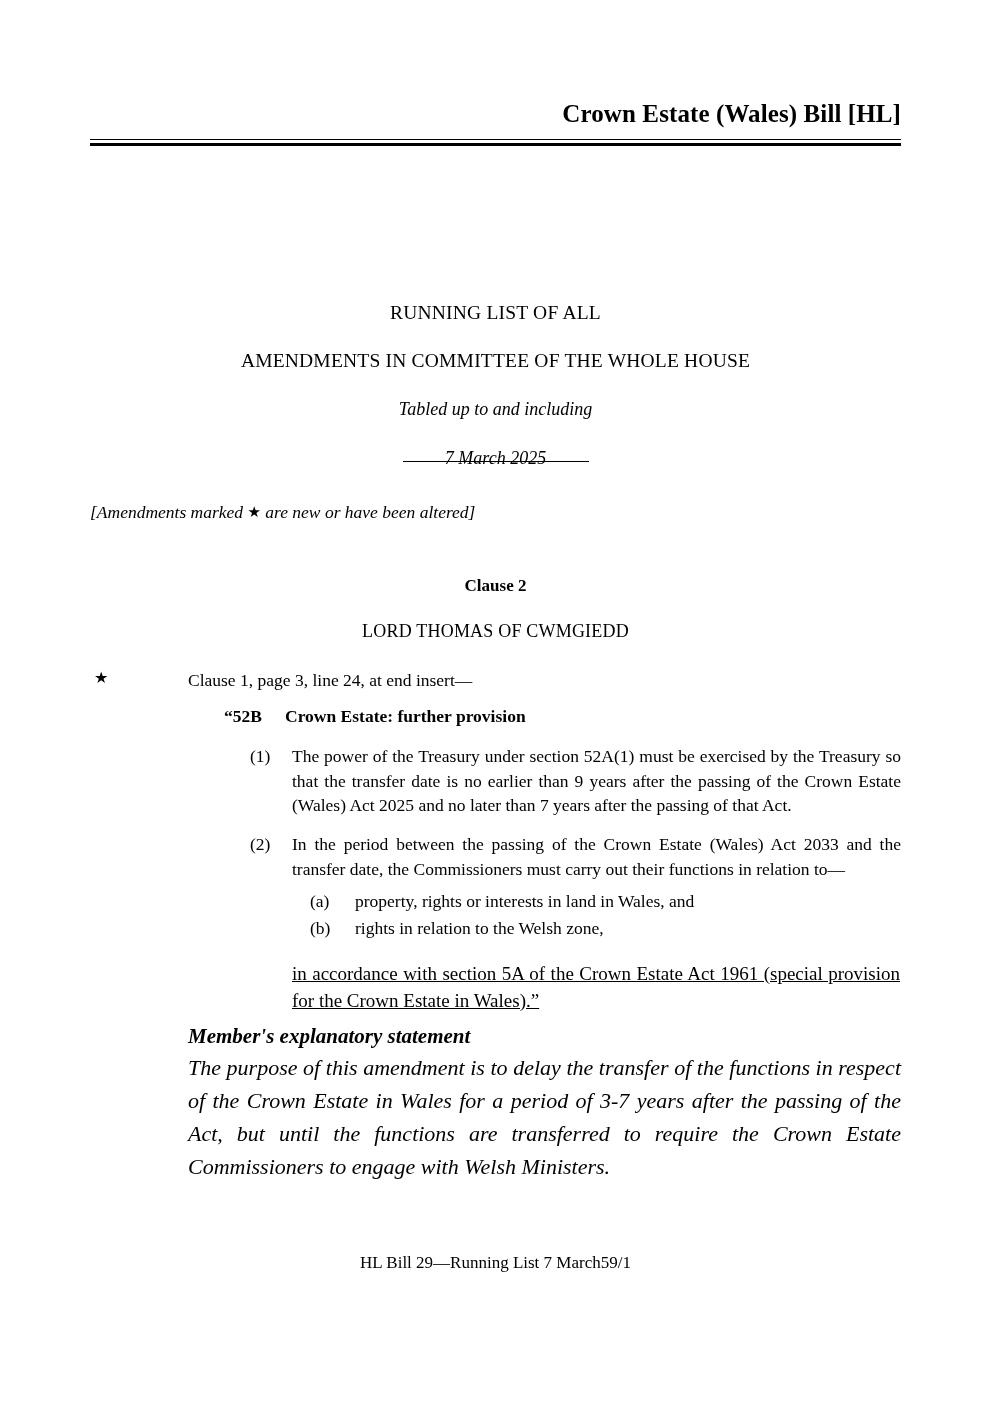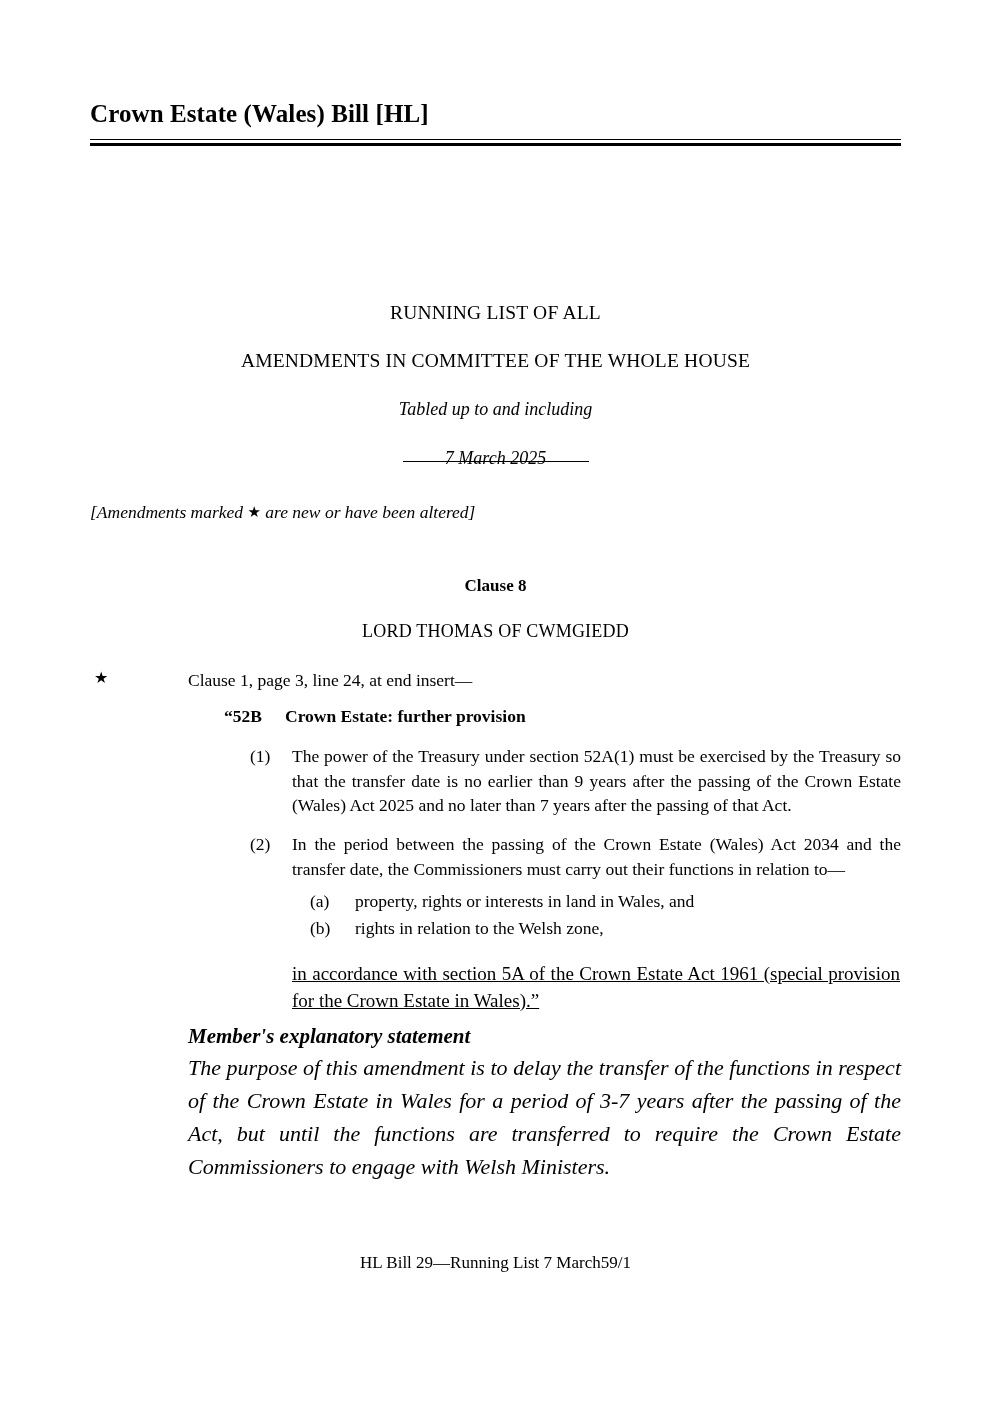--- a/index.html
+++ b/index.html
@@ -27,21 +27,21 @@
   
   .title-block {
     position: absolute;
     left: 90px;
     top: 100px;
     width: 811px;
   }
   .doc-title {
     font-size: 25px;
     font-weight: bold;
-    text-align: left;
+    text-align: right;
     letter-spacing: 0.1px;
     line-height: 1.15;
     margin: 0 0 10px 0;
   }
   .rule-thin {
     height: 0;
     border-top: 1.6px solid #000;
     width: 100%;
   }
   .rule-gap { height: 3px; }
@@ -265,42 +265,42 @@
   </div>
 
   <div class="short-rule-wrap">
     <div class="short-rule"></div>
   </div>
 
   <div class="marked-note">
     <span>[Amendments marked </span><span class="star-inline">★</span><span> are new or have been altered]</span>
   </div>
 
-  <div class="clause-heading">Clause 8</div>
+  <div class="clause-heading">Clause 2</div>
   <div class="member-name">LORD THOMAS OF CWMGIEDD</div>
 
   <div class="amendment">
 
     <div class="amd-star">★</div>
 
     <div class="amd-intro">Clause 1, page 3, line 24, at end insert—</div>
 
     <div class="amd-quote-head">
       <span class="qnum">“52B</span>
       <span>Crown Estate: further provision</span>
     </div>
 
     <div class="para">
       <span class="pnum">(1)</span>
       <span class="ptext">The power of the Treasury under section 52A(1) must be exercised by the Treasury so that the transfer date is no earlier than 9 years after the passing of the Crown Estate (Wales) Act 2025 and no later than 7 years after the passing of that Act.</span>
     </div>
 
     <div class="para">
       <span class="pnum">(2)</span>
-      <span class="ptext">In the period between the passing of the Crown Estate (Wales) Act 2034 and the transfer date, the Commissioners must carry out their functions in relation to—</span>
+      <span class="ptext">In the period between the passing of the Crown Estate (Wales) Act 2033 and the transfer date, the Commissioners must carry out their functions in relation to—</span>
     </div>
 
     <div class="subitem first">
       <span class="snum">(a)</span>
       <span class="stext">property, rights or interests in land in Wales, and</span>
     </div>
 
     <div class="subitem">
       <span class="snum">(b)</span>
       <span class="stext">rights in relation to the Welsh zone,</span>

